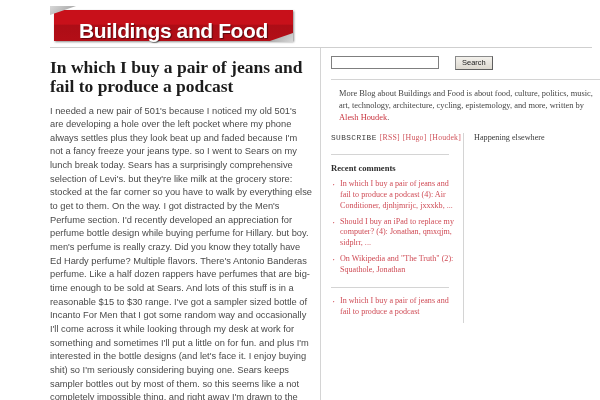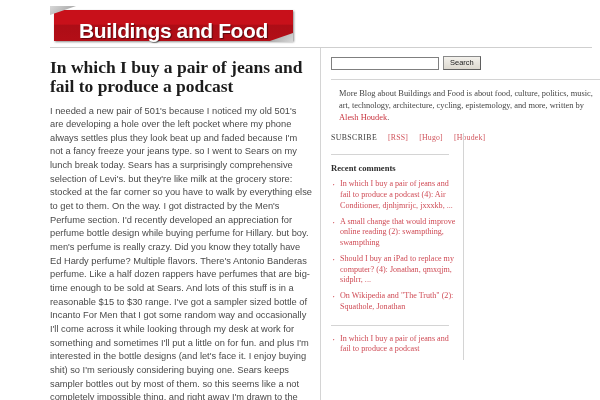--- a/index.html
+++ b/index.html
@@ -112,22 +112,22 @@
     font-size: 9.3px;
     line-height: 1.47;
     color: #4a4a4a;
     margin: 0 0 8px 0;
     text-align: left;
   }
 
   
   .search-row {
     display: flex;
-    align-items: flex-end;
-    gap: 4px;
+    align-items: flex-start;
+    gap: 16px;
     margin-bottom: 9px;
   }
   .search-input {
     width: 108px;
     height: 13px;
     border: 1px solid #7f7f7f;
     background: #ffffff;
     font-family: "Liberation Sans", sans-serif;
     font-size: 8px;
     padding: 0 2px;
@@ -179,22 +179,22 @@
   }
   .strip-right { flex: 1; }
 
   .subscribe-line {
     font-family: "Liberation Serif", serif;
     font-size: 7.8px;
     color: #3c3c3c;
     letter-spacing: .2px;
     white-space: nowrap;
   }
-  .subscribe-line .sub-label { letter-spacing: .4px; }
-  .subscribe-line a { color: #d0545c; text-decoration: none; margin-left: 11px; }
+  .subscribe-line .sub-label { letter-spacing: .4px; font-family: Liberation Mono, monospace; }
+  .subscribe-line a { color: #d0545c; text-decoration: none; margin-left: 3px; }
 
   .elsewhere-title {
     font-family: "Liberation Serif", serif;
     font-size: 8.2px;
     color: #3c3c3c;
   }
 
   .section {
     margin-top: 12px;
   }
@@ -280,33 +280,35 @@
       <div class="strip-left">
         <div class="subscribe-line">
           <span class="sub-label">SUBSCRIBE</span><a href="#">[RSS]</a><a href="#">[Hugo]</a><a href="#">[Houdek]</a>
         </div>
 
         <div class="section">
           <div class="section-rule"></div>
           <div class="section-title">Recent comments</div>
           <ul class="link-list">
             <li><a href="#">In which I buy a pair of jeans and fail to produce a podcast (4): Air Conditioner, djnhjmrijc, jxxxkb, ...</a></li>
-            <li><a href="#">A small change that would improve online reading (2): swampthing, swampthing</a></li>
             <li><a href="#">Should I buy an iPad to replace my computer? (4): Jonathan, qmxqjm, sidplrr, ...</a></li>
             <li><a href="#">On Wikipedia and "The Truth" (2): Squathole, Jonathan</a></li>
           </ul>
         </div>
 
         <div class="section">
           <div class="section-rule"></div>
           <ul class="link-list">
             <li><a href="#">In which I buy a pair of jeans and fail to produce a podcast</a></li>
 
           </ul>
         </div>
       </div>
 
       <div class="strip-divider"></div>
 
+      <div class="strip-right">
+        <div class="elsewhere-title">Happening elsewhere</div>
+      </div>
     </div>
 
   </div>
 </div>
 
 </body></html>

